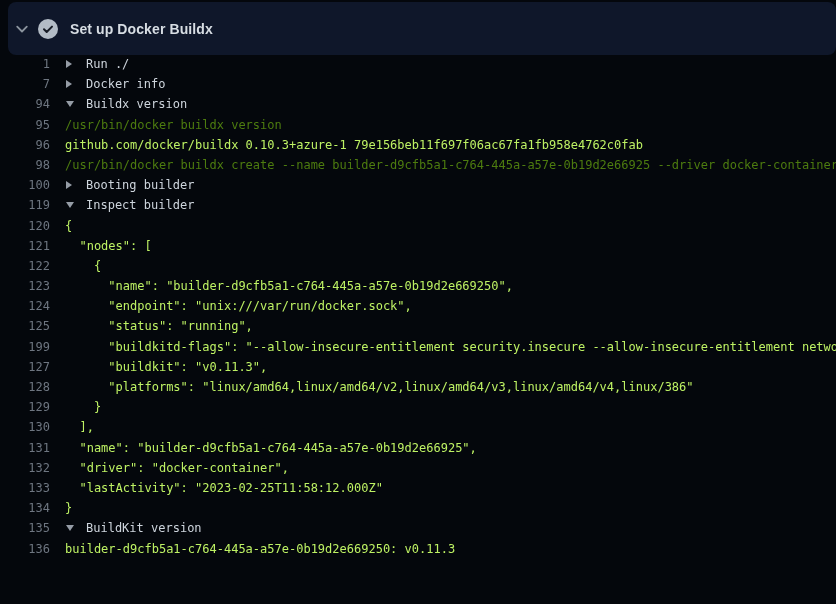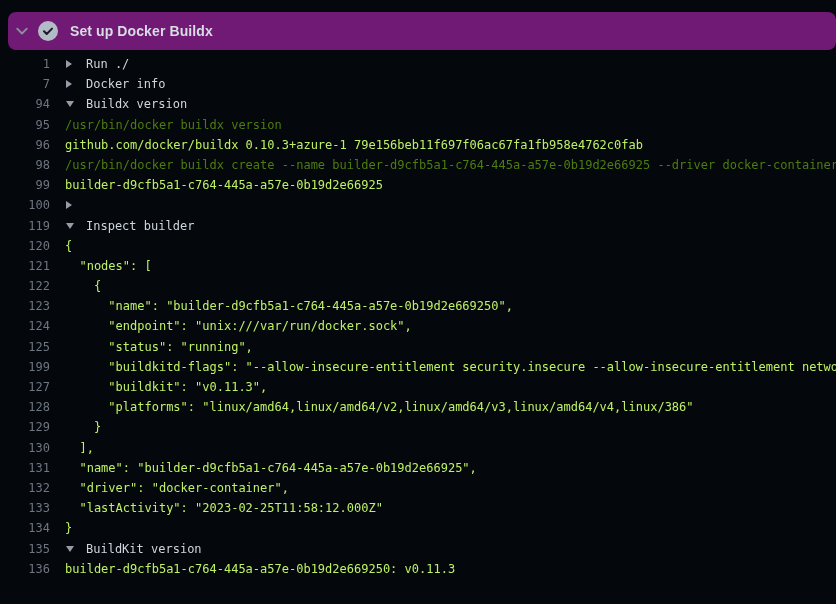--- a/index.html
+++ b/index.html
@@ -3,22 +3,22 @@
 <meta charset="utf-8">
 <style>
   html, body { margin:0; padding:0; }
   body {
     width:836px; height:604px; overflow:hidden;
     background:#04070c;
     font-family:"Liberation Sans", sans-serif;
     position:relative;
   }
   .step-header {
-    position:absolute; left:8px; top:12px; right:0; height:38px;
-    background:#701a75; border-radius:8px;
+    position:absolute; left:8px; top:2px; right:0; height:53px;
+    background:#0f172a; border-radius:8px;
     display:flex; align-items:center;
     padding-left:6px; box-sizing:border-box;
     cursor:pointer;
   }
   .chevron { width:16px; height:16px; margin-right:8px; display:flex; align-items:center; justify-content:center; }
   .check-circle { width:20px; height:20px; margin-right:12px; display:flex; align-items:center; justify-content:center; }
   .step-title { font-size:14px; font-weight:600; color:#d7dde3; letter-spacing:0.1px; }
 
   .log {
     position:absolute; top:44px; left:0; right:0; bottom:0;
@@ -62,22 +62,21 @@
   <span class="step-title">Set up Docker Buildx</span>
 </div>
 
 <div class="log" id="log">
     <div class="row"><a class="num">1</a><div class="content"><span class="arrow-box"><span class="tri-r"></span></span><span class="txt t-group">Run ./</span></div></div>
     <div class="row"><a class="num">7</a><div class="content"><span class="arrow-box"><span class="tri-r"></span></span><span class="txt t-group">Docker info</span></div></div>
     <div class="row"><a class="num">94</a><div class="content"><span class="arrow-box"><span class="tri-d"></span></span><span class="txt t-group">Buildx version</span></div></div>
     <div class="row"><a class="num">95</a><div class="content plain"><span class="txt t-command">/usr/bin/docker buildx version</span></div></div>
     <div class="row"><a class="num">96</a><div class="content plain"><span class="txt t-output">github.com/docker/buildx 0.10.3+azure-1 79e156beb11f697f06ac67fa1fb958e4762c0fab</span></div></div>
     <div class="row"><a class="num">98</a><div class="content plain"><span class="txt t-command">/usr/bin/docker buildx create --name builder-d9cfb5a1-c764-445a-a57e-0b19d2e66925 --driver docker-container</span></div></div>
-    <div class="row"><a class="num">99</a><div class="content plain"><span class="txt t-output">builder-d9cfb5a1-c764-445a-a57e-0b19d2e66925</span></div></div>
-    <div class="row"><a class="num">100</a><div class="content"><span class="arrow-box"><span class="tri-r"></span></span></div></div>
+    <div class="row"><a class="num">100</a><div class="content"><span class="arrow-box"><span class="tri-r"></span></span><span class="txt t-group">Booting builder</span></div></div>
     <div class="row"><a class="num">119</a><div class="content"><span class="arrow-box"><span class="tri-d"></span></span><span class="txt t-group">Inspect builder</span></div></div>
     <div class="row"><a class="num">120</a><div class="content plain"><span class="txt t-output">{</span></div></div>
     <div class="row"><a class="num">121</a><div class="content plain"><span class="txt t-output">  "nodes": [</span></div></div>
     <div class="row"><a class="num">122</a><div class="content plain"><span class="txt t-output">    {</span></div></div>
     <div class="row"><a class="num">123</a><div class="content plain"><span class="txt t-output">      "name": "builder-d9cfb5a1-c764-445a-a57e-0b19d2e669250",</span></div></div>
     <div class="row"><a class="num">124</a><div class="content plain"><span class="txt t-output">      "endpoint": "unix:///var/run/docker.sock",</span></div></div>
     <div class="row"><a class="num">125</a><div class="content plain"><span class="txt t-output">      "status": "running",</span></div></div>
     <div class="row"><a class="num">199</a><div class="content plain"><span class="txt t-output">      "buildkitd-flags": "--allow-insecure-entitlement security.insecure --allow-insecure-entitlement network.host",</span></div></div>
     <div class="row"><a class="num">127</a><div class="content plain"><span class="txt t-output">      "buildkit": "v0.11.3",</span></div></div>
     <div class="row"><a class="num">128</a><div class="content plain"><span class="txt t-output">      "platforms": "linux/amd64,linux/amd64/v2,linux/amd64/v3,linux/amd64/v4,linux/386"</span></div></div>

